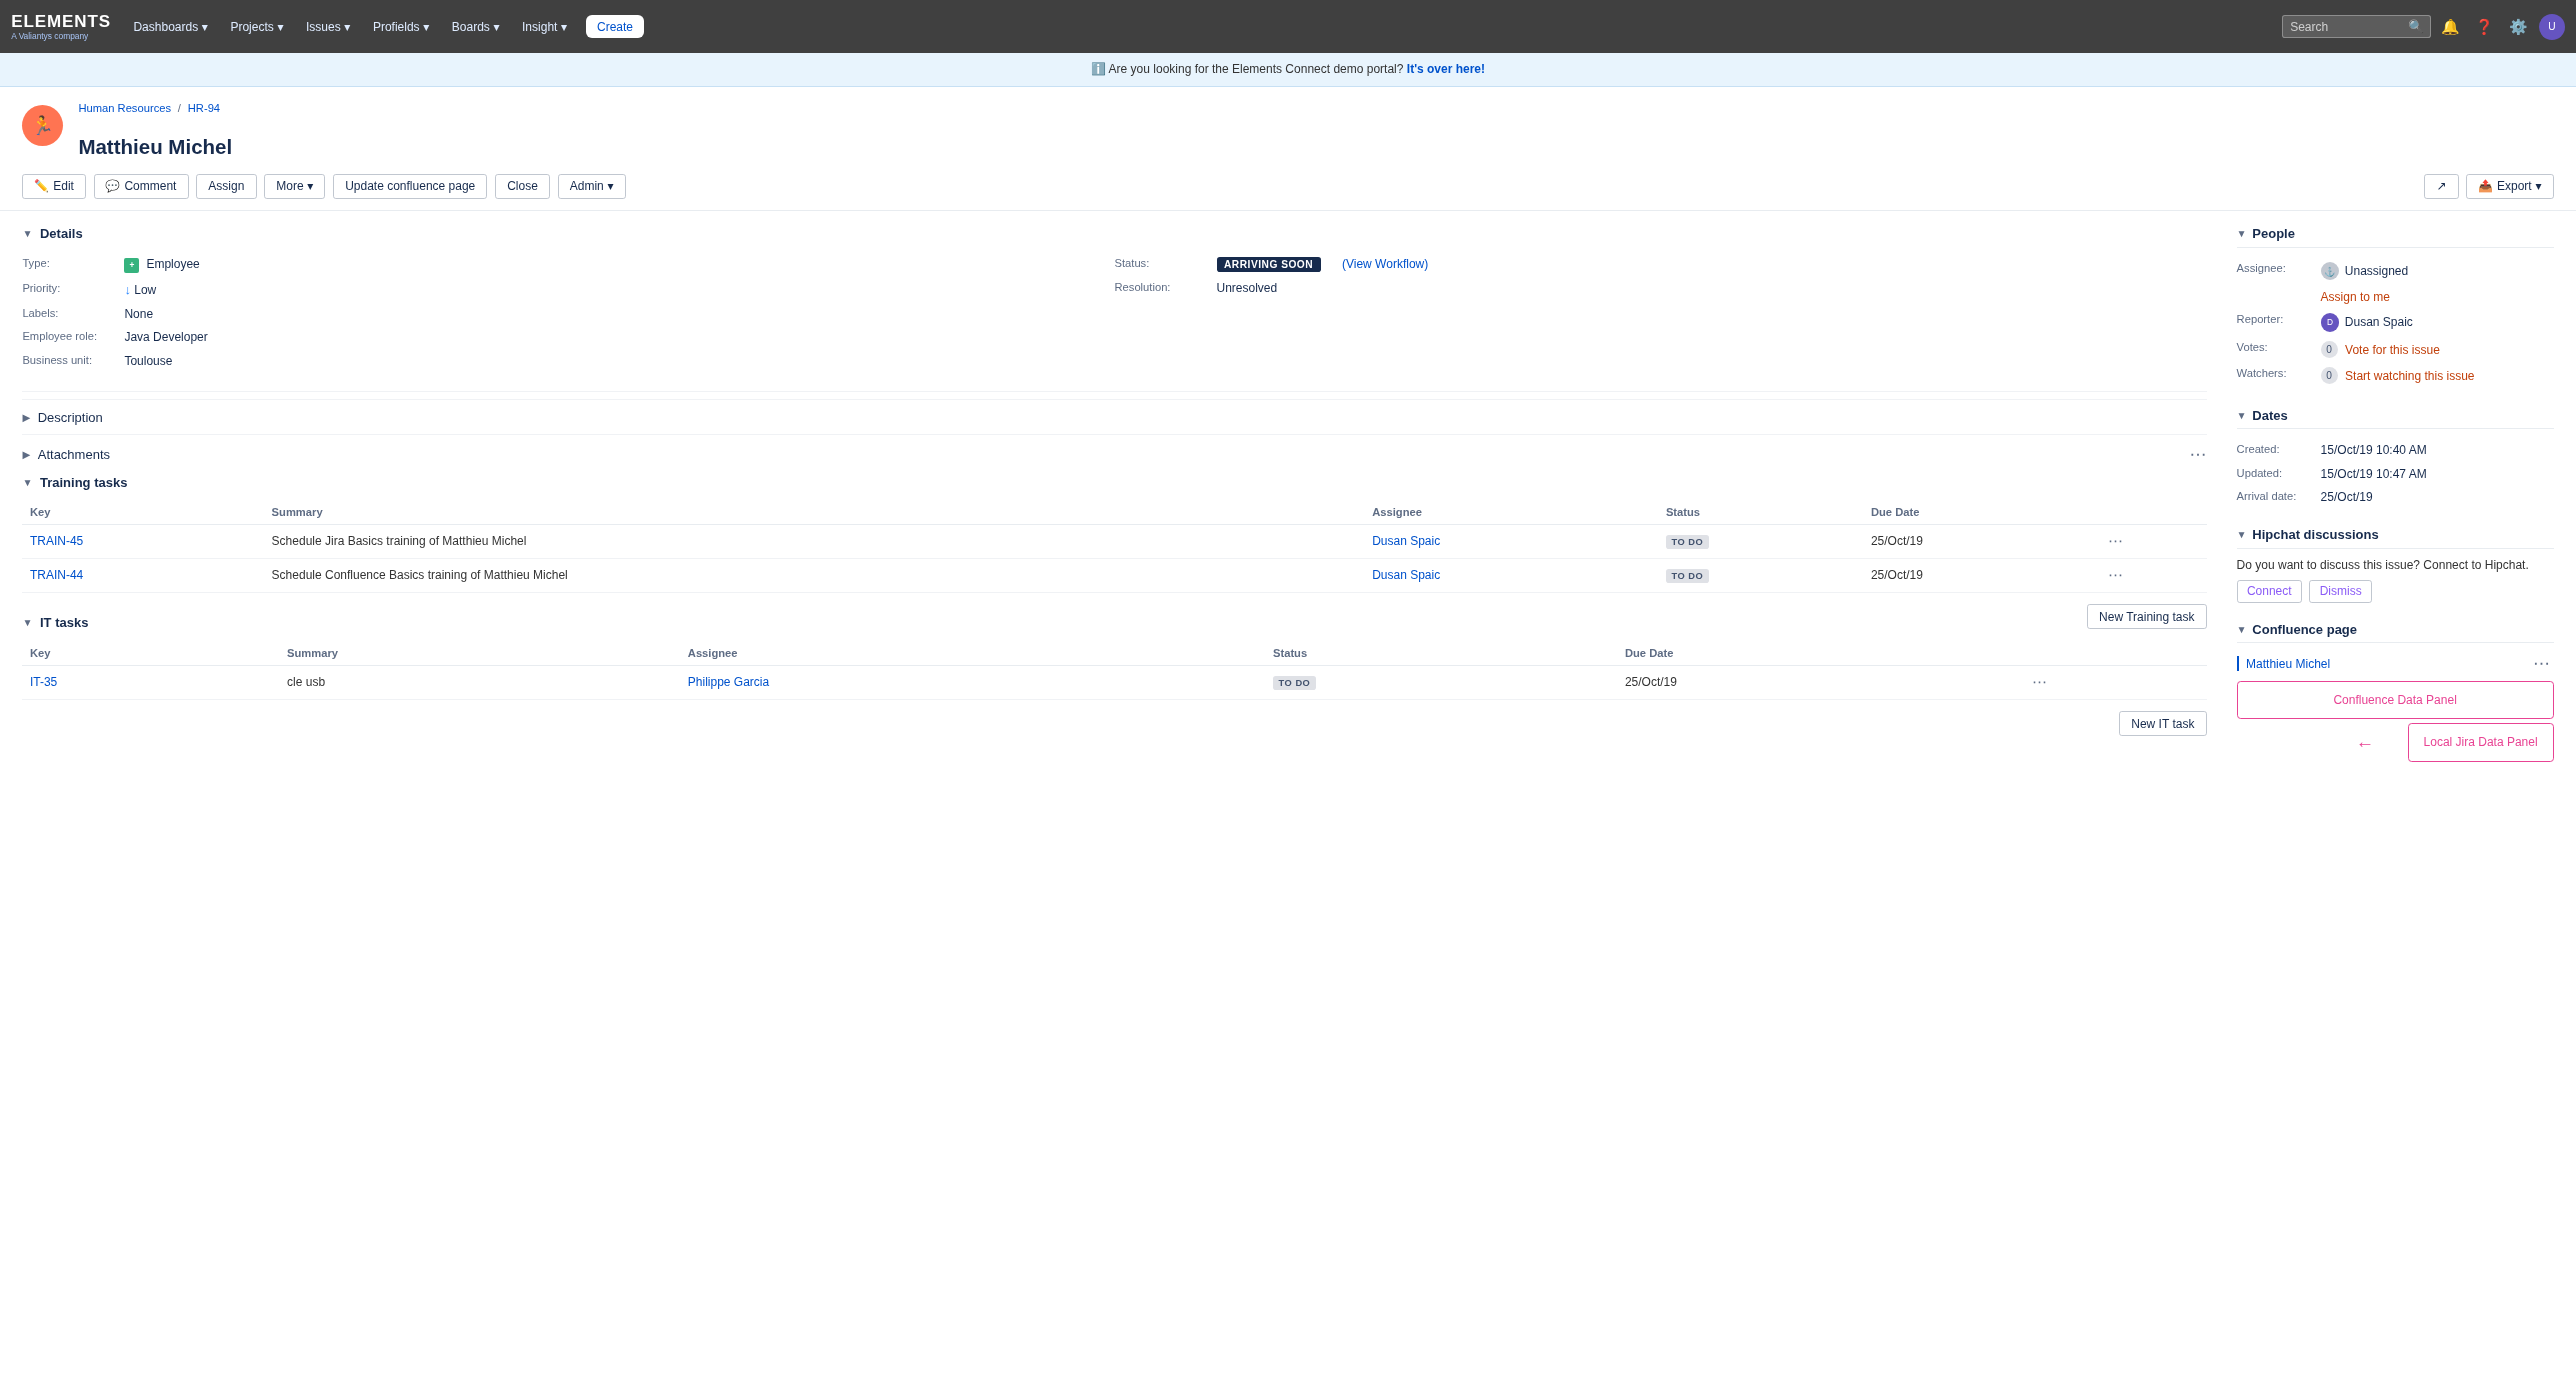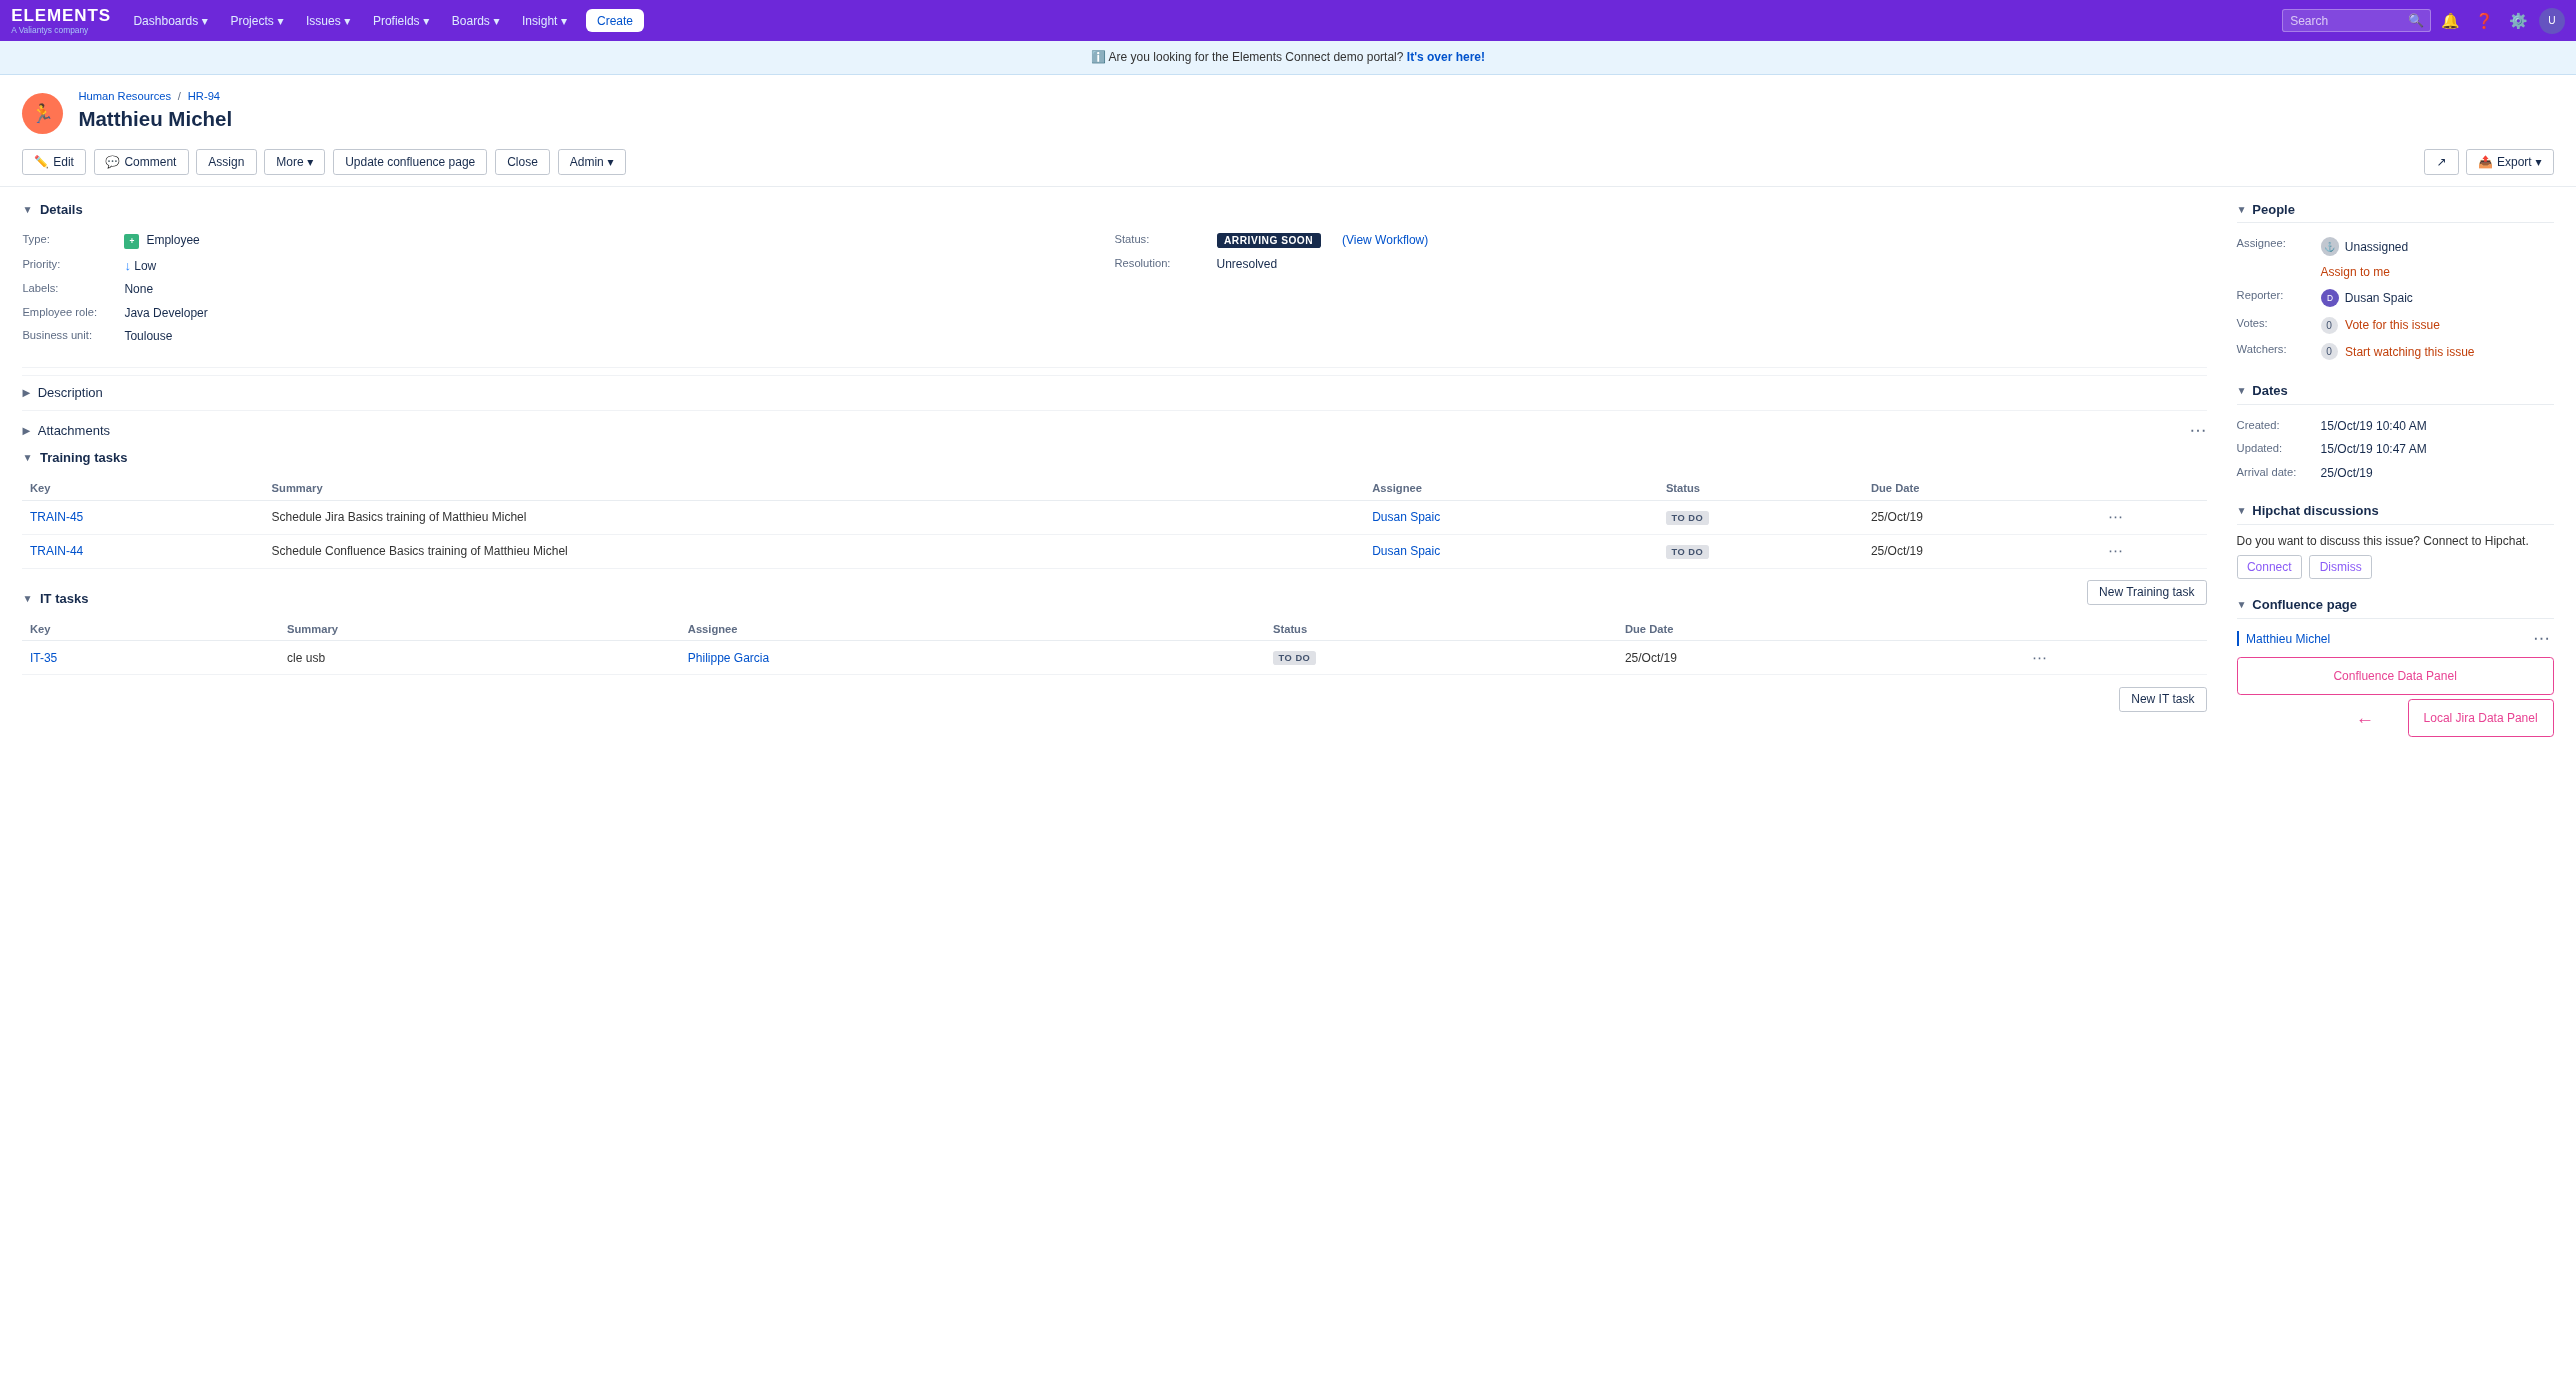--- a/index.html
+++ b/index.html
@@ -1,23 +1,23 @@
 <!DOCTYPE html>
 <html style="font-size:15px"><head>
   <meta charset="utf-8">
   <style>
     * { box-sizing: border-box; margin: 0; padding: 0; }
     body { font-family: -apple-system, BlinkMacSystemFont, "Segoe UI", Arial, sans-serif; font-size: 13px; color: #333; background: #fff; }
 
     
     .top-nav {
-      background: #6d28d9;
-      display: flex;
-      align-items: center;
-      height: 41px;
+      background: #404040;
+      display: flex;
+      align-items: center;
+      height: 53px;
       padding: 0 11.2px;
       gap: 7.5px;
     }
     .logo {
       display: flex;
       align-items: center;
       margin-right: 7.5px;
     }
     .logo-text {
       color: #fff;
@@ -109,21 +109,21 @@
     }
     .issue-icon {
       width: 41px; height: 41px;
       border-radius: 50%;
       background: #ff7452;
       display: flex; align-items: center; justify-content: center;
       flex-shrink: 0;
       margin-top: 3.7px;
     }
     .issue-icon-inner { color: #fff; font-size: 18.6px; }
-    .breadcrumb { font-size: 11.2px; color: #5e6c84; margin-bottom: 5px; }
+    .breadcrumb { font-size: 11.2px; color: #5e6c84; margin-bottom: 21px; }
     .breadcrumb a { color: #0052cc; text-decoration: none; }
     .breadcrumb span { margin: 0 3.7px; }
     .page-title { font-size: 20.5px; font-weight: 600; color: #172b4d; }
 
     
     .action-bar {
       padding: 7.5px 22.4px 11.2px;
       display: flex;
       align-items: center;
       gap: 7.5px;

